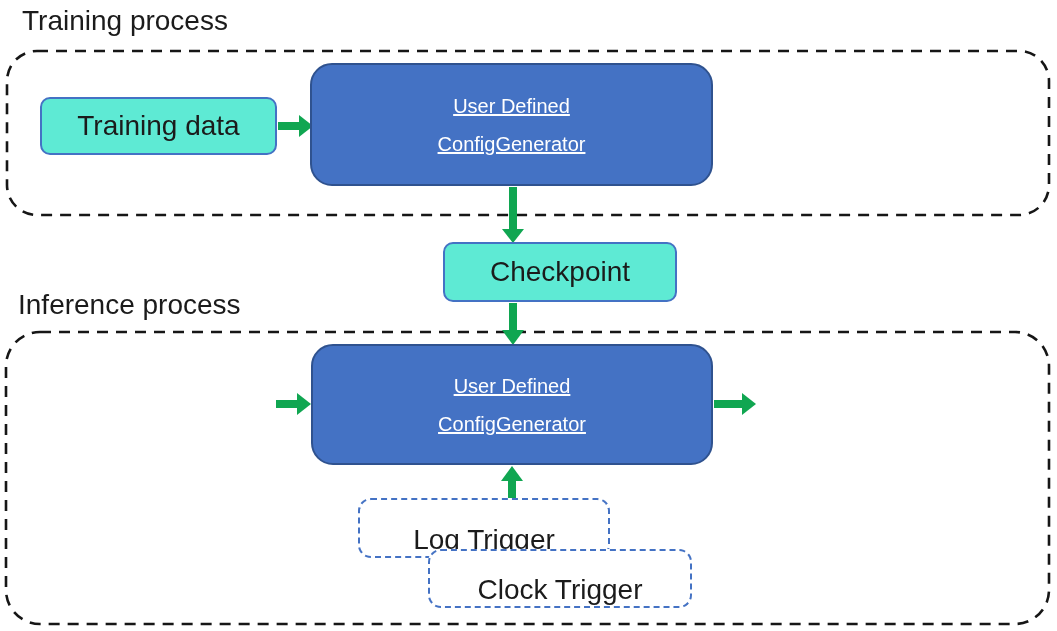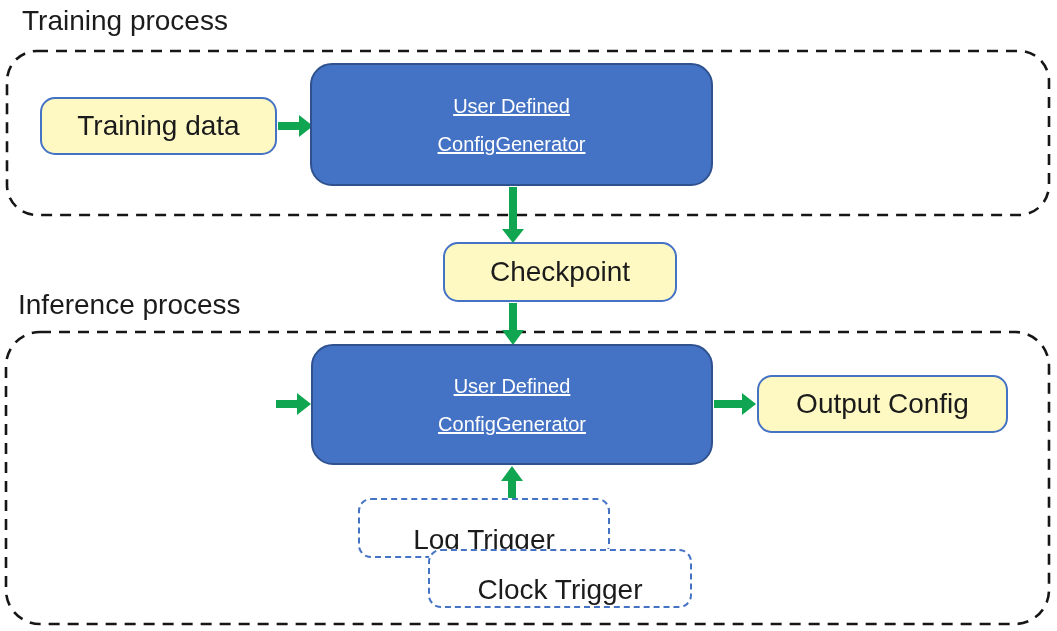--- a/index.html
+++ b/index.html
@@ -31,23 +31,23 @@
     font-size: 28px;
     line-height: 32px;
     color: #1b1b1b;
     white-space: nowrap;
   }
   .lbl-training  { left: 22px; top: 5px; }
   .lbl-inference { left: 18px; top: 289px; }
 
   .white-box {
     position: absolute;
-    background: #fef9c3;
+    background: #5eead4;
     border: 2px solid var(--box-border, #4472C4);
-    border-radius: 15px;
+    border-radius: 10px;
     display: flex;
     align-items: center;
     justify-content: center;
     font-size: 28px;
     box-sizing: border-box;
     white-space: nowrap;
   }
   .box-training-data { left: 40px;  top: 97px;  width: 237px; height: 58px; }
   .box-checkpoint    { left: 407px; top: 242px; width: 234px; height: 60px; margin-left: 36px; }
   .box-current-status{ left: 28px;  top: 376px; width: 246px; height: 57px; }
@@ -140,23 +140,20 @@
   </div>
 
   <div class="white-box box-checkpoint">
     <span>Checkpoint</span>
   </div>
 
   <div class="blue-box blue-box-inference">
     <span>User Defined</span>
     <span>ConfigGenerator</span>
   </div>
-  <div class="white-box box-output-config">
-    <span>Output Config</span>
-  </div>
   <div class="trigger-box box-log-trigger">
     <span>Log Trigger</span>
   </div>
   <div class="trigger-box box-clock-trigger">
     <span>Clock Trigger</span>
   </div>
 
 </div>
 
 </body></html>

